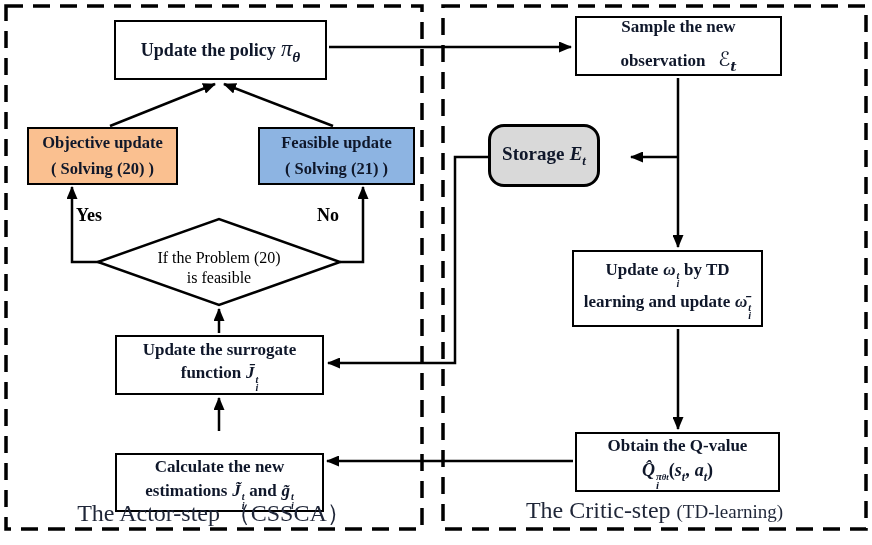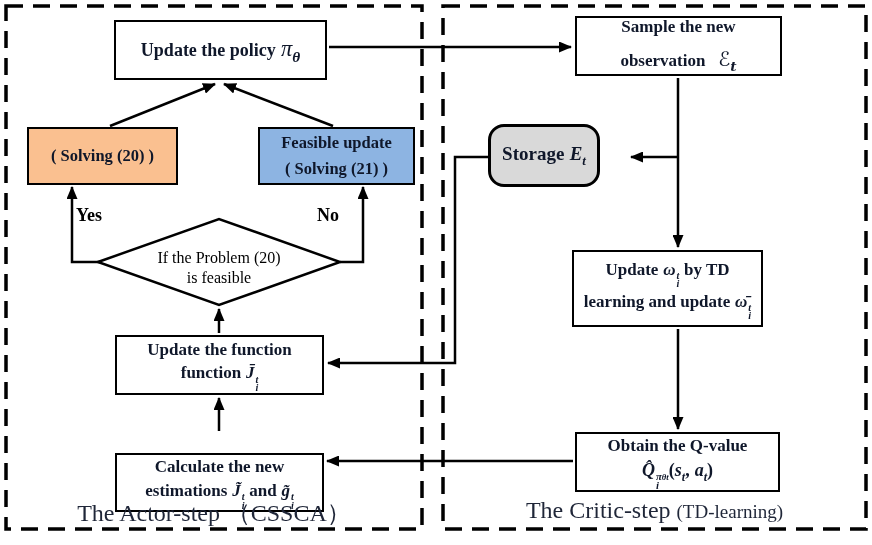--- a/index.html
+++ b/index.html
@@ -101,38 +101,39 @@
     </g>
 
     <polygon points="98,262 219,219 340,262 219,305" fill="#ffffff" stroke="#000" stroke-width="2.5"></polygon>
   </svg>
 
   <div class="box" style="left:114px;top:20px;width:213px;height:60px;font-size:18px;">
     <span class="bline"><span>Update the policy</span><span class="sp-gap"></span><span class="pi-big"><span>π</span><sub class="simple" style="font-style:italic;font-weight:bold;"><b>θ</b></sub></span></span>
   </div>
 
   <div class="box" style="left: 27px; top: 127px; width: 151px; height: 58px; font-size: 16.5px; line-height: 1.55; background-color: rgb(250, 192, 144);">
+    <span class="bline">Objective update</span>
     <span class="bline">( Solving (20) )</span>
   </div>
 
   <div class="box" style="left: 258px; top: 127px; width: 157px; height: 58px; font-size: 16.5px; line-height: 1.55; background-color: rgb(141, 180, 226);">
     <span class="bline">Feasible update</span>
     <span class="bline">( Solving (21) )</span>
   </div>
 
   <div class="diamond-text" style="left:98px;top:248px;width:242px;">
     <span class="bline">If the Problem (20)</span><br>
     <span class="bline">is feasible</span>
   </div>
 
   <div class="edge-label" style="left:76px;top:205px;">Yes</div>
   <div class="edge-label" style="left:317px;top:205px;">No</div>
 
   <div class="box" style="left:115px;top:335px;width:209px;height:60px;font-size:17px;line-height:1.4;">
-    <span class="bline">Update the function</span>
+    <span class="bline">Update the surrogate</span>
     <span class="bline"><span>function</span><span class="sp-gap"></span><span class="mathsym"><span>J̄</span><span class="ss">
             <span class="sp">t</span>
             <span class="sb">i</span>
           </span></span></span>
   </div>
 
   <div class="box" style="left:115px;top:433px;width:209px;height:59px;font-size:17px;line-height:1.4;margin-top:20px;">
     <span class="bline">Calculate the new</span>
     <span class="bline"><span>estimations</span><span class="sp-gap"></span><span class="mathsym"><span>J̃</span><span class="ss">
             <span class="sp">t</span>

